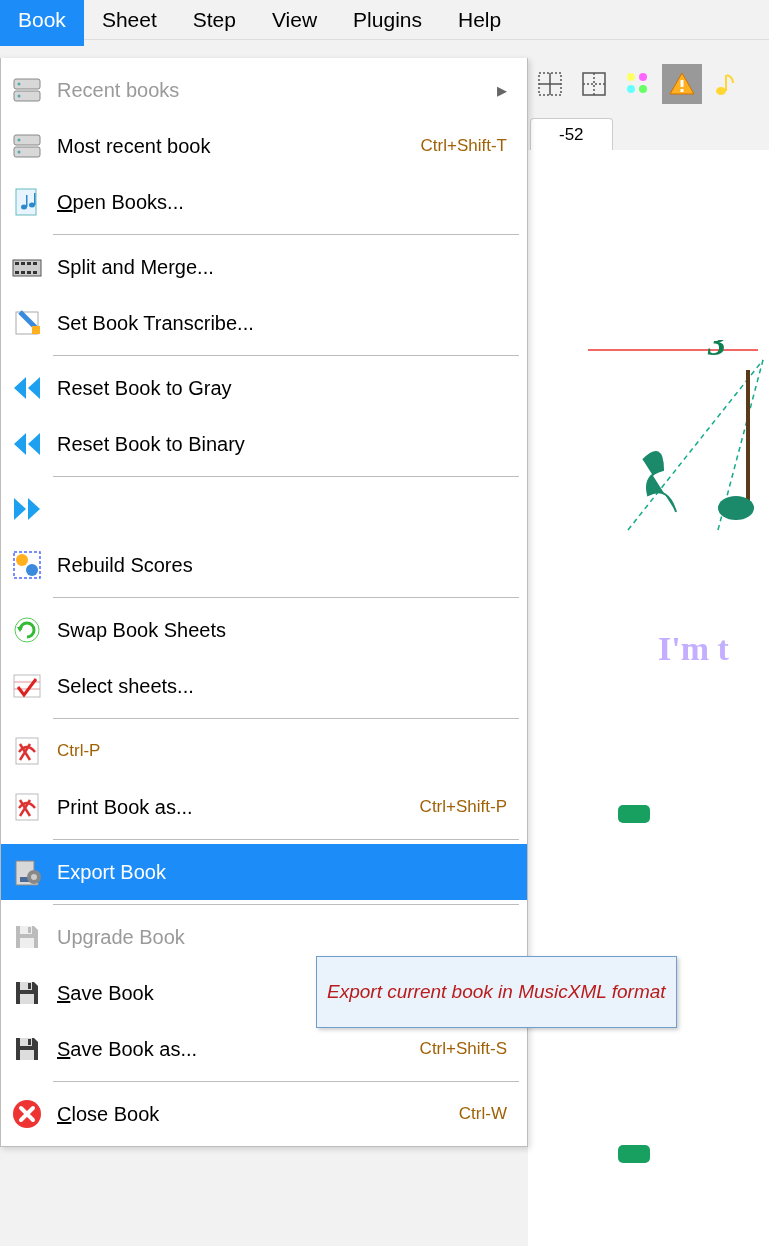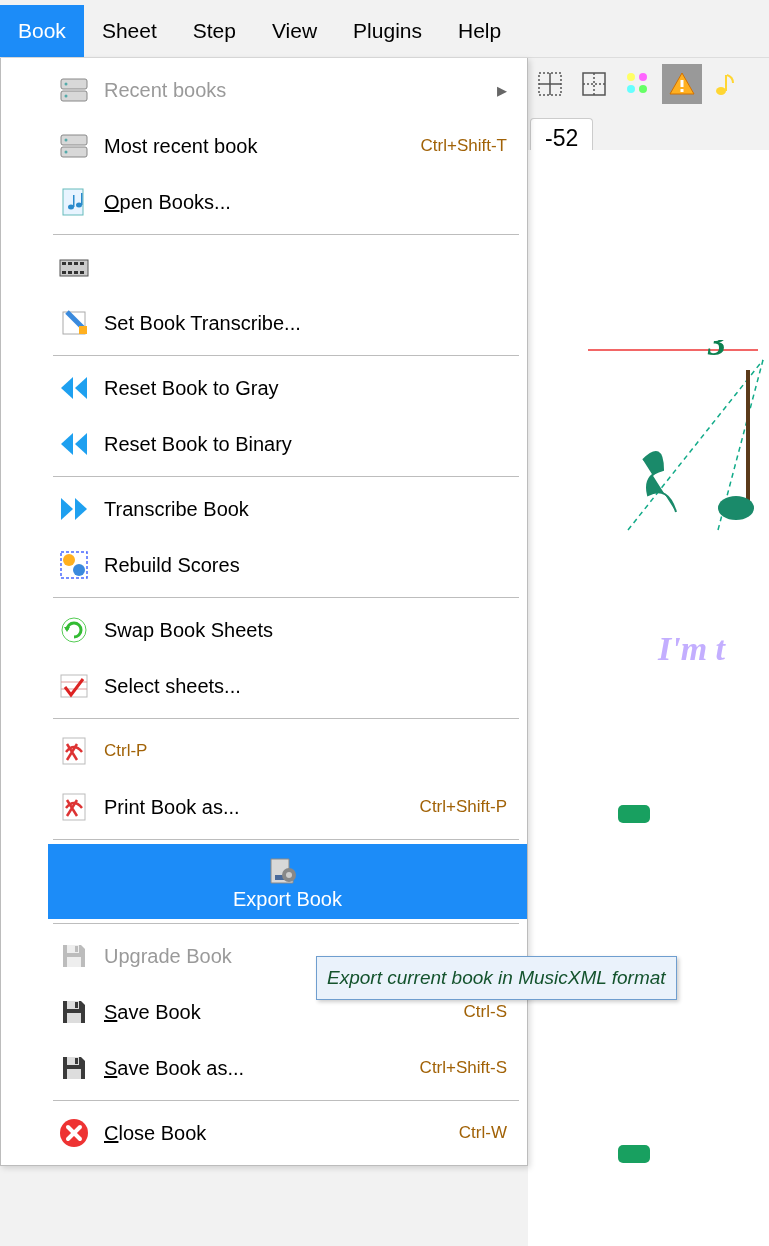--- a/index.html
+++ b/index.html
@@ -9,22 +9,22 @@
       background: #f2f2f2;
       width: 769px;
       height: 1246px;
       overflow: hidden;
       position: relative;
     }
     .menubar {
       display: flex;
       background: #f2f2f2;
       border-bottom: 1px solid #ddd;
-      height: 58px;
-      align-items: flex-end;
+      height: 40px;
+      align-items: center;
     }
     .menubar-item {
       padding: 14px 18px;
       font-size: 21px;
       cursor: default;
       display: flex;
       align-items: center;
     }
     .menubar-item.active {
       background: #1c8cf8;
@@ -46,48 +46,46 @@
       justify-content: center;
       border: 1px solid transparent;
     }
     .tab-remnant {
       position: absolute;
       left: 530px;
       top: 118px;
       background: #fff;
       border: 1px solid #ccc;
       border-bottom: none;
-      padding: 6px 14px;
-      font-size: 23px;
+      padding: 6px 28px;
+      font-size: 17px;
       border-radius: 4px 4px 0 0;
     }
     .dropdown-menu {
       position: absolute;
       left: 0;
       top: 58px;
       width: 528px;
       background: #fff;
       border: 1px solid #bcbcbc;
       border-top: none;
       box-shadow: 2px 2px 6px rgba(0,0,0,0.15);
       padding: 4px 0;
     }
     .menu-item {
       display: flex;
       align-items: center;
       padding: 8px 8px;
       font-size: 20px;
       cursor: default;
       min-height: 56px;
-      margin-left: 47px;
     }
     .menu-item.highlighted {
       background: #1c8cf8;
       color: #fff;
-      flex-direction: column;
     }
     .menu-item.disabled {
       color: #9a9a9a;
     }
     .menu-icon {
       width: 36px;
       height: 36px;
       margin-right: 12px;
       flex-shrink: 0;
       display: flex;
@@ -113,41 +111,40 @@
       border: none;
       border-top: 1px solid #bdbdbd;
       margin: 4px 8px 4px 52px;
     }
     .tooltip {
       position: absolute;
       left: 316px;
       top: 956px;
       background: #eaf2fb;
       border: 1px solid #6f9ecf;
-      padding: 10px 10px;
+      padding: 24px 10px;
       font-size: 19px;
       font-style: italic;
-      color: #14532d;
+      color: #b91c1c;
       box-shadow: 2px 2px 4px rgba(0,0,0,0.2);
       z-index: 300;
     }
     .canvas-bg {
       position: absolute;
       left: 528px;
       top: 150px;
       right: 0;
       bottom: 0;
       background: #fff;
     }
     .music-frag {
       position: absolute;
     }
     .lyric {
       font-family: Georgia, serif;
-      font-style: italic;
       font-size: 34px;
       color: #c3aeff;
       font-weight: bold;
     }
   </style>
 </head>
 <body>
 
 <div class="menubar">
   <div class="menubar-item active">Book</div>
@@ -269,20 +266,21 @@
           <rect x="5" y="12" width="4" height="3" fill="#333"></rect>
           <rect x="11" y="12" width="4" height="3" fill="#333"></rect>
           <rect x="17" y="12" width="4" height="3" fill="#333"></rect>
           <rect x="23" y="12" width="4" height="3" fill="#333"></rect>
           <rect x="5" y="21" width="4" height="3" fill="#333"></rect>
           <rect x="11" y="21" width="4" height="3" fill="#333"></rect>
           <rect x="17" y="21" width="4" height="3" fill="#333"></rect>
           <rect x="23" y="21" width="4" height="3" fill="#333"></rect>
         </svg>
       </span>
+      <span class="menu-label">Split and Merge...</span>
     </div>
     <div class="menu-item">
       <span class="menu-icon">
         <svg width="34" height="34" viewBox="0 0 34 34">
           <rect x="6" y="6" width="22" height="22" fill="#fff" stroke="#aaa"></rect>
           <line x1="10" y1="6" x2="28" y2="24" stroke="#3a8add" stroke-width="5"></line>
           <rect x="22" y="20" width="8" height="8" fill="#ffb020"></rect>
         </svg>
       </span>
       <span class="menu-label">Set Book Transcribe...</span>
@@ -307,21 +305,20 @@
       <span class="menu-label">Reset Book to Binary</span>
     </div>
     <hr class="menu-separator">
     <div class="menu-item">
       <span class="menu-icon">
         <svg width="34" height="34" viewBox="0 0 34 34">
           <polygon points="4,6 4,28 16,17" fill="#1ea0f0"></polygon>
           <polygon points="18,6 18,28 30,17" fill="#1ea0f0"></polygon>
         </svg>
       </span>
-      <span class="menu-label">Transcribe Book</span>
     </div>
     <div class="menu-item">
       <span class="menu-icon">
         <svg width="34" height="34" viewBox="0 0 34 34">
           <rect x="4" y="4" width="26" height="26" fill="none" stroke="#4a6aff" stroke-width="1.5" stroke-dasharray="3 2"></rect>
           <circle cx="12" cy="12" r="6" fill="#ffb020"></circle>
           <circle cx="22" cy="22" r="6" fill="#3a8add"></circle>
         </svg>
       </span>
       <span class="menu-label">Rebuild Scores</span>

